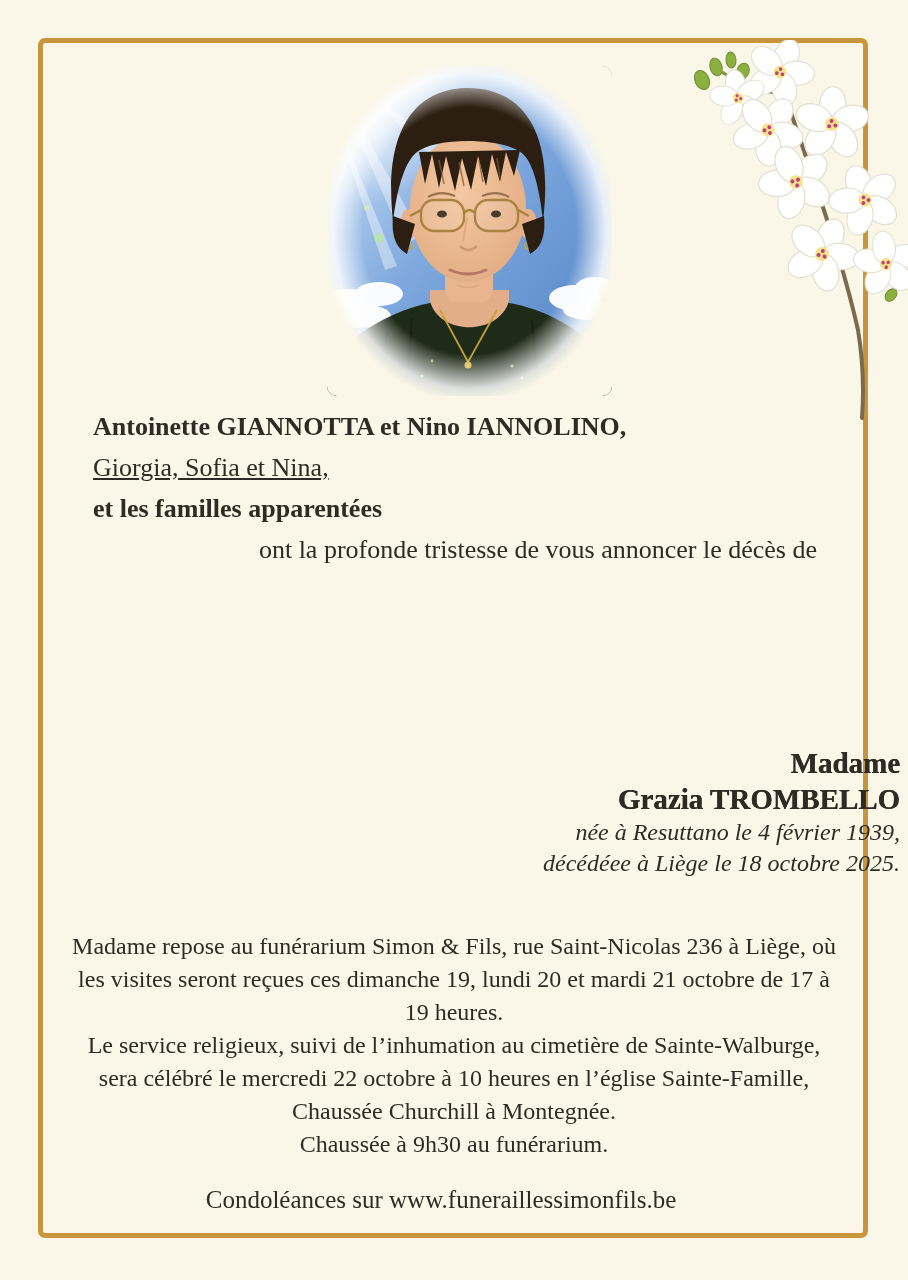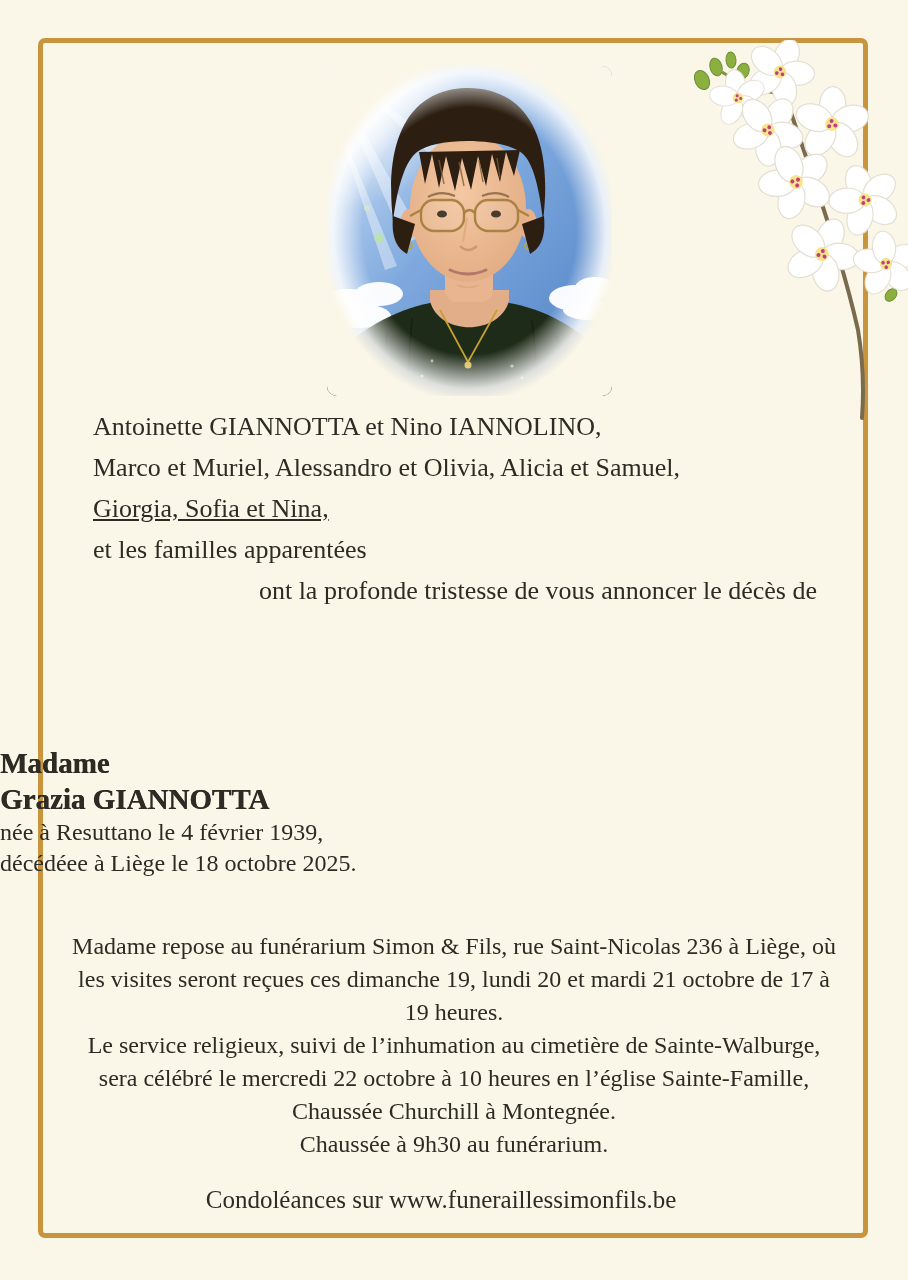--- a/index.html
+++ b/index.html
@@ -34,32 +34,32 @@
   }
   .orchid{
     position:absolute;left:660px;top:40px;width:248px;height:390px;
     z-index:3;
   }
   .family{
     position:absolute;left:93px;top:406px;width:724px;
     font-size:26px;line-height:41px;white-space:nowrap;
     z-index:2;
   }
-  .family .l{text-align:left;}
+  .family .l{text-align:left;font-weight:bold;}
   .family .r{text-align:right;}
   .family .c{text-align:right;}
   .family .split{display:flex;justify-content:space-between;text-decoration:underline;}
   .names{
-    position:absolute;left:0;top:745px;width:900px;text-align:left;z-index:2;
+    position:absolute;left:0;top:745px;width:900px;text-align:right;z-index:2;
   }
   .names .title,.names .name,.names .widow{
     font-size:29px;font-weight:bold;line-height:36px;
     text-shadow:0.4px 0 0 #2e2b24;
   }
-  .names .born,.names .died{font-size:24px;line-height:31px;}
+  .names .born,.names .died{font-size:24px;line-height:31px;font-style:italic;}
   .services{
     position:absolute;left:72px;top:930px;width:764px;
     text-align:center;font-size:24px;line-height:33px;z-index:2;
   }
   .condolences{
     position:absolute;left:0;top:1186px;width:882px;
     text-align:center;font-size:25px;z-index:2;
   }
 </style>
 </head>
@@ -208,31 +208,30 @@
   <use href="#fl" transform="translate(108,90) rotate(25) scale(1.2)"></use>
   <use href="#fl" transform="translate(172,84) rotate(-8) scale(1.25)"></use>
   <use href="#fl" transform="translate(136,142) rotate(40) scale(1.25)"></use>
   <use href="#fl" transform="translate(205,160) rotate(-30) scale(1.2)"></use>
   <use href="#fl" transform="translate(162,214) rotate(15) scale(1.25)"></use>
   <use href="#fl" transform="translate(226,224) rotate(55) scale(1.1)"></use>
 </svg>
 
 <div class="family">
   <div class="l">Antoinette GIANNOTTA et Nino IANNOLINO,</div>
-  <div class="l">Marco et Muriel, Alessandro et Olivia, Alicia et Samuel,</div>
   <div class="split">
     <span>Giorgia, Sofia et Nina,</span>
   </div>
   <div class="l">et les familles apparentées</div>
   <div class="c">ont la profonde tristesse de vous annoncer le décès de</div>
 </div>
 
 <div class="names">
   <div class="title">Madame</div>
-  <div class="name">Grazia GIANNOTTA</div>
+  <div class="name">Grazia TROMBELLO</div>
   <div class="born">née à Resuttano le 4 février 1939,</div>
   <div class="died">décédéee à Liège le 18 octobre 2025.</div>
 </div>
 
 <div class="services">
   <div>Madame repose au funérarium Simon &amp; Fils, rue Saint-Nicolas 236 à Liège, où les visites seront reçues ces dimanche 19, lundi 20 et mardi 21 octobre de 17 à 19 heures.</div>
   <div>Le service religieux, suivi de l’inhumation au cimetière de Sainte-Walburge, sera célébré le mercredi 22 octobre à 10 heures en l’église Sainte-Famille, Chaussée Churchill à Montegnée.</div>
   <div>Chaussée à 9h30 au funérarium.</div>
 </div>
 

